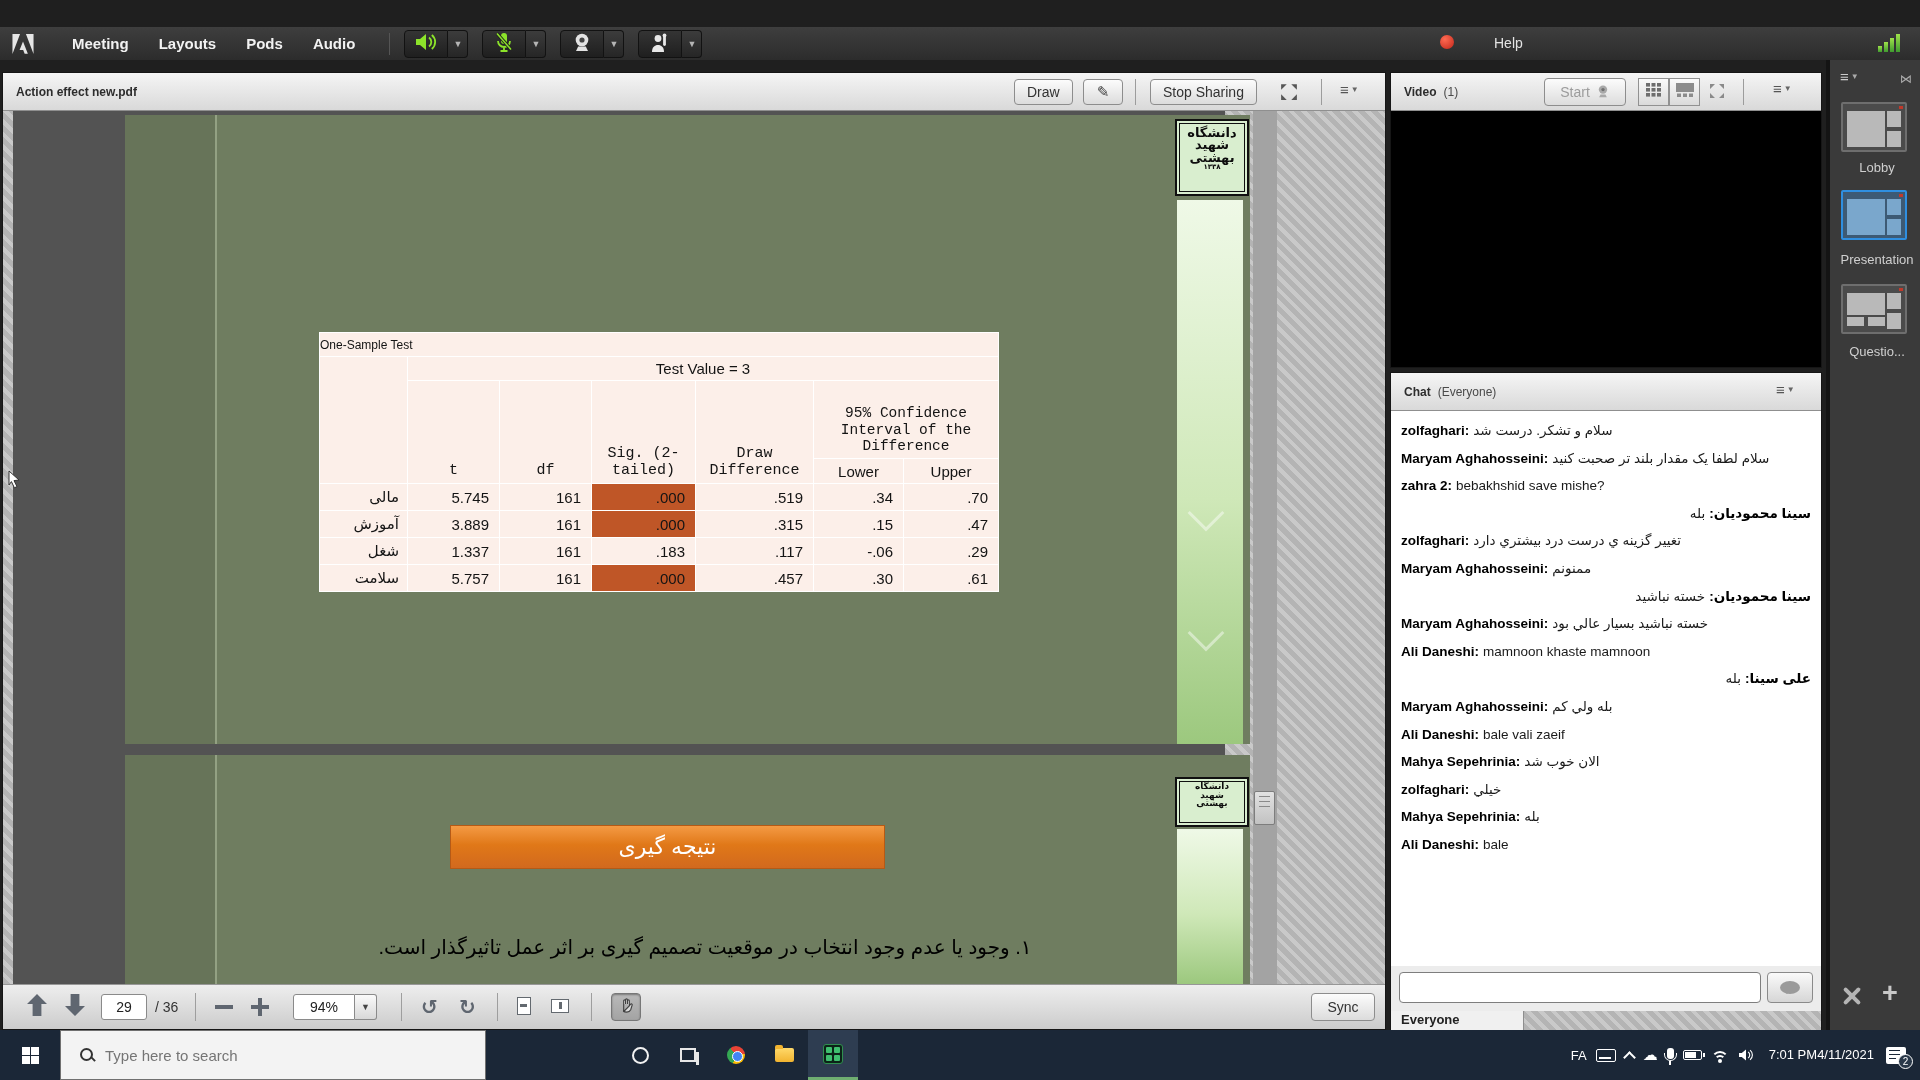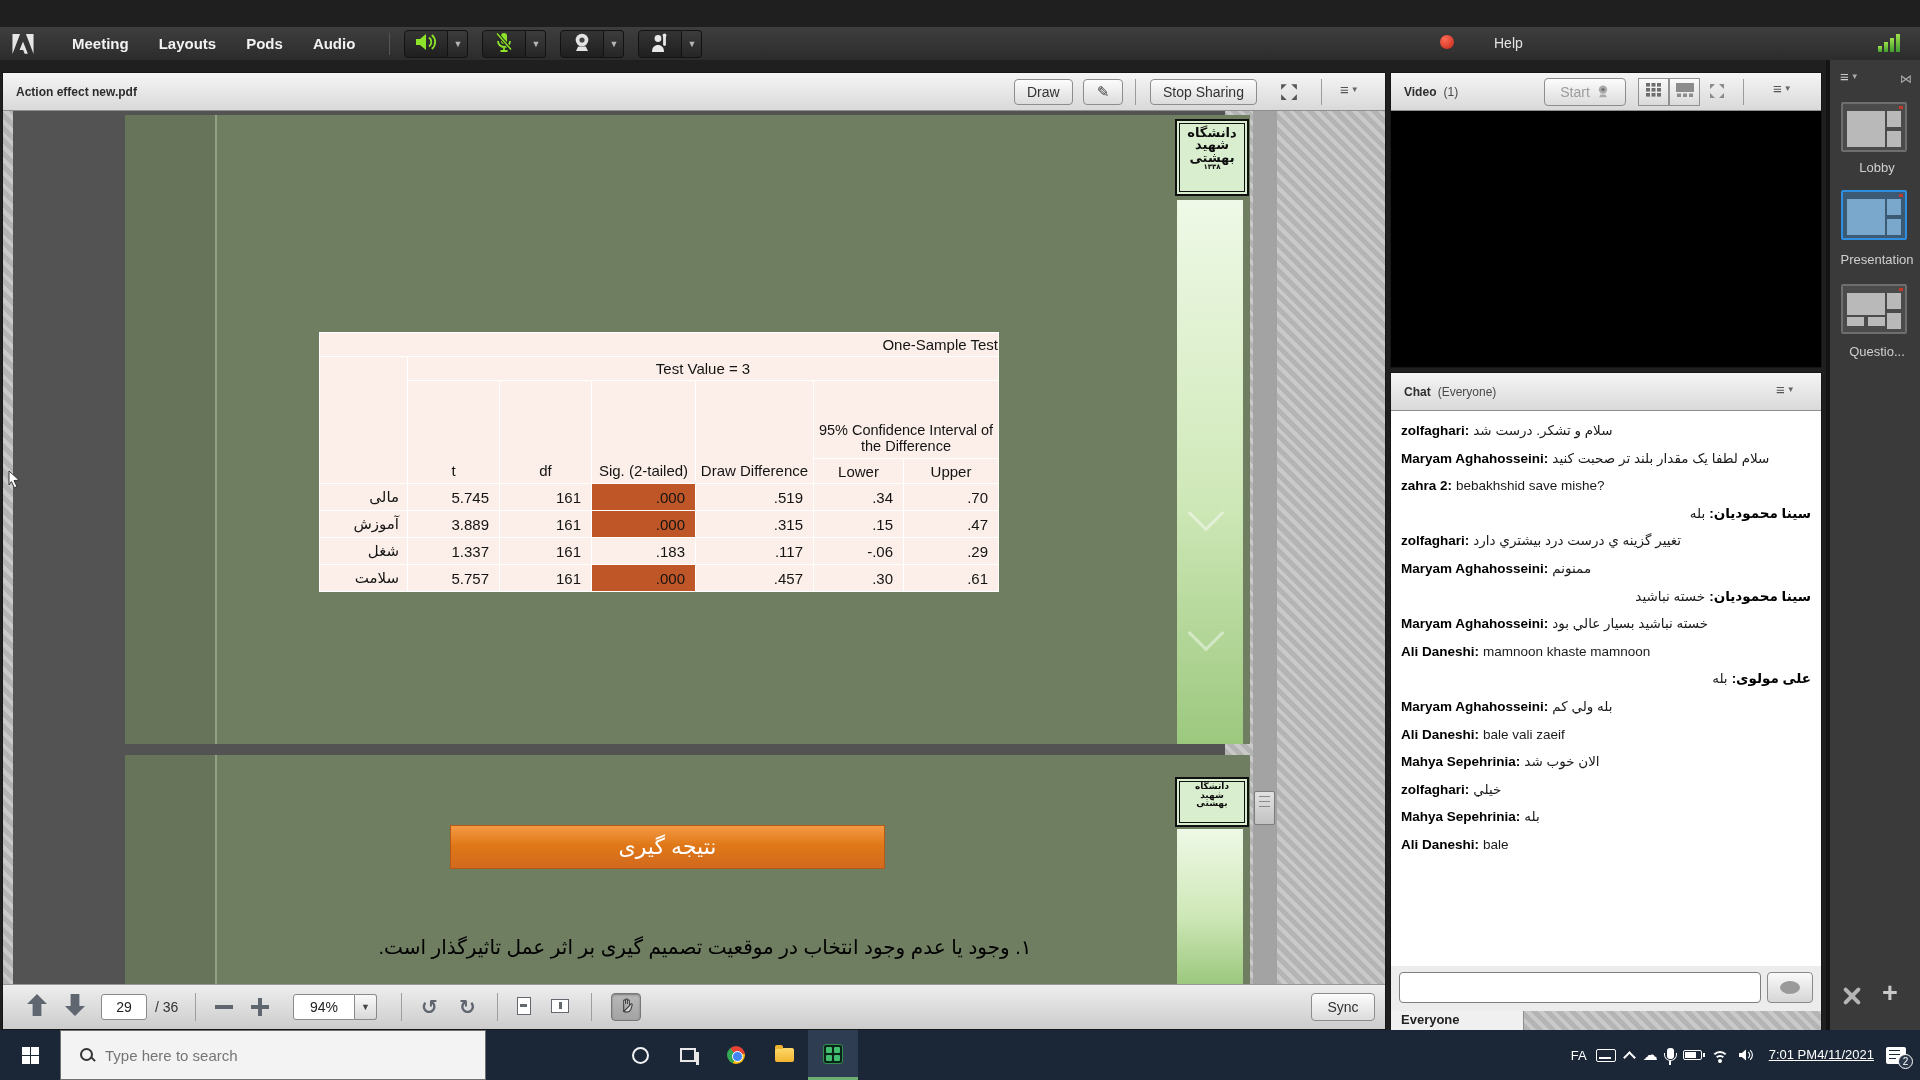--- a/index.html
+++ b/index.html
@@ -71,23 +71,23 @@
   .green-strip { position:absolute; left:1052px; width:66px; background:linear-gradient(180deg,#eff9e7 0%,#cfe8b8 55%,#9cc87e 100%); }
   #strip1 { top:85px; height:544px; }
   #strip2 { top:74px; height:155px; }
   .chev { position:absolute; left:16px; width:26px; height:26px; border-right:3px solid rgba(255,255,255,0.45); border-bottom:3px solid rgba(255,255,255,0.45); transform:rotate(45deg); }
 
   .slide-footer { position:absolute; left:150px; top:596px; font-size:17px; font-weight:bold; color:#131313; }
 
   
   .spss { position:absolute; left:194px; top:217px; border-collapse:collapse; background:#fcefe9; color:#141414; font-size:15px; }
   .spss th,.spss td { border:1.5px solid #fff; font-weight:normal; }
-  .spss .t-title { font-size:15px; text-align:right; height:24px; }
+  .spss .t-title { font-size:12px; text-align:left; height:24px; }
   .spss .t-sub { text-align:center; height:24px; }
-  .spss th.colh { vertical-align:bottom; text-align:center; padding:0 2px 4px 2px; line-height:1.15; }
+  .spss th.colh { vertical-align:bottom; text-align:center; padding:0 2px 4px 2px; line-height:1.15;font-family:Liberation Mono, monospace; }
   .spss th.ci { vertical-align:bottom; height:78px; font-size:14.5px; padding-bottom:3px; }
   .spss th.lu { height:25px; text-align:center; }
   .spss td { height:27px; text-align:right; padding-right:10px; }
   .spss td.rlab { padding-right:8px; }
   .spss td.hl { background:#bf5627; }
 
   #orange-btn { position:absolute; left:325px; top:70px; width:435px; height:44px; background:linear-gradient(#f49a44,#e07818 45%,#d2691e); border:1px solid #b55a16; color:#fff; font-size:22px; display:flex; align-items:center; justify-content:center; }
   #slide2-text { position:absolute; left:60px; top:180px; width:1040px; text-align:center; direction:rtl; color:#000000; font-size:20px; }
 
   
@@ -196,21 +196,21 @@
   .micg::after { content:""; position:absolute; left:-3px; top:5px; width:11px; height:7px; border:1.6px solid #fff; border-top:none; border-radius:0 0 7px 7px; }
   .micg::before { content:""; position:absolute; left:2.4px; top:13px; width:2px; height:4px; background:#fff; }
   .batt { width:19px; height:10px; border:1.6px solid #fff; border-radius:2px; position:relative; }
   .batt::before { content:""; position:absolute; left:1px; top:1px; bottom:1px; width:11px; background:#fff; }
   .batt::after { content:""; position:absolute; right:-4px; top:2px; width:2px; height:4px; background:#fff; }
   .wifi { position:relative; width:18px; height:13px; }
   .wifi i { position:absolute; left:50%; bottom:0; transform:translateX(-50%); border:2px solid transparent; border-top:2px solid #fff; border-radius:50%; }
   .wifi i:nth-child(1){ width:18px; height:18px; bottom:-7px;}
   .wifi i:nth-child(2){ width:11px; height:11px; bottom:-4px;}
   .wifi i:nth-child(3){ width:4px; height:4px; bottom:-1px; background:#fff; border:none; border-radius:50%;}
-  .clock { text-align:right; line-height:1.35; margin:0 12px 0 6px;text-decoration:underline; }
+  .clock { text-align:right; line-height:1.35; margin:0 12px 0 6px; }
   .notif { width:20px; height:17px; background:#fff; border-radius:2px; position:relative; margin-right:14px; }
   .notif i { position:absolute; left:3px; height:1.8px; background:#1b2737; width:11px; }
   .notif i:nth-child(1){top:3px} .notif i:nth-child(2){top:7px} .notif i:nth-child(3){top:11px; width:7px;}
   .notif .badge { position:absolute; right:-7px; bottom:-5px; width:15px; height:15px; background:#2a3849; border:1.4px solid #fff; border-radius:50%; color:#fff; font-size:10px; display:flex; align-items:center; justify-content:center; }
 
   .cursor { position:absolute; left:8px; top:470px; z-index:50; }
 </style>
 </head>
 <body>
 
@@ -497,21 +497,21 @@
     <div id="chat-body">
       <div class="msg" dir="auto"><b>zolfaghari:</b><span>سلام و تشكر. درست شد</span></div>
       <div class="msg" dir="auto"><b>Maryam Aghahosseini:</b><span>سلام لطفا یک مقدار بلند تر صحبت کنید</span></div>
       <div class="msg" dir="auto"><b>zahra 2:</b><span>bebakhshid save mishe?</span></div>
       <div class="msg" dir="auto"><b>سینا محمودیان:</b><span>بله</span></div>
       <div class="msg" dir="auto"><b>zolfaghari:</b><span>تغییر گزینه ي درست درد بیشتري دارد</span></div>
       <div class="msg" dir="auto"><b>Maryam Aghahosseini:</b><span>ممنونم</span></div>
       <div class="msg" dir="auto"><b>سینا محمودیان:</b><span>خسته نباشید</span></div>
       <div class="msg" dir="auto"><b>Maryam Aghahosseini:</b><span>خسته نباشید بسیار عالي بود</span></div>
       <div class="msg" dir="auto"><b>Ali Daneshi:</b><span>mamnoon khaste mamnoon</span></div>
-      <div class="msg" dir="auto"><b>علی مولوی:</b><span>بله</span></div>
+      <div class="msg" dir="auto"><b>علی سینا:</b><span>بله</span></div>
       <div class="msg" dir="auto"><b>Maryam Aghahosseini:</b><span>بله ولي كم</span></div>
       <div class="msg" dir="auto"><b>Ali Daneshi:</b><span>bale vali zaeif</span></div>
       <div class="msg" dir="auto"><b>Mahya Sepehrinia:</b><span>الان خوب شد</span></div>
       <div class="msg" dir="auto"><b>zolfaghari:</b><span>خیلي</span></div>
       <div class="msg" dir="auto"><b>Mahya Sepehrinia:</b><span>بله</span></div>
       <div class="msg" dir="auto"><b>Ali Daneshi:</b><span>bale</span></div>
     </div>
     <div id="chat-input-row">
       <input id="chat-input" style="">
       <div id="send-btn">

